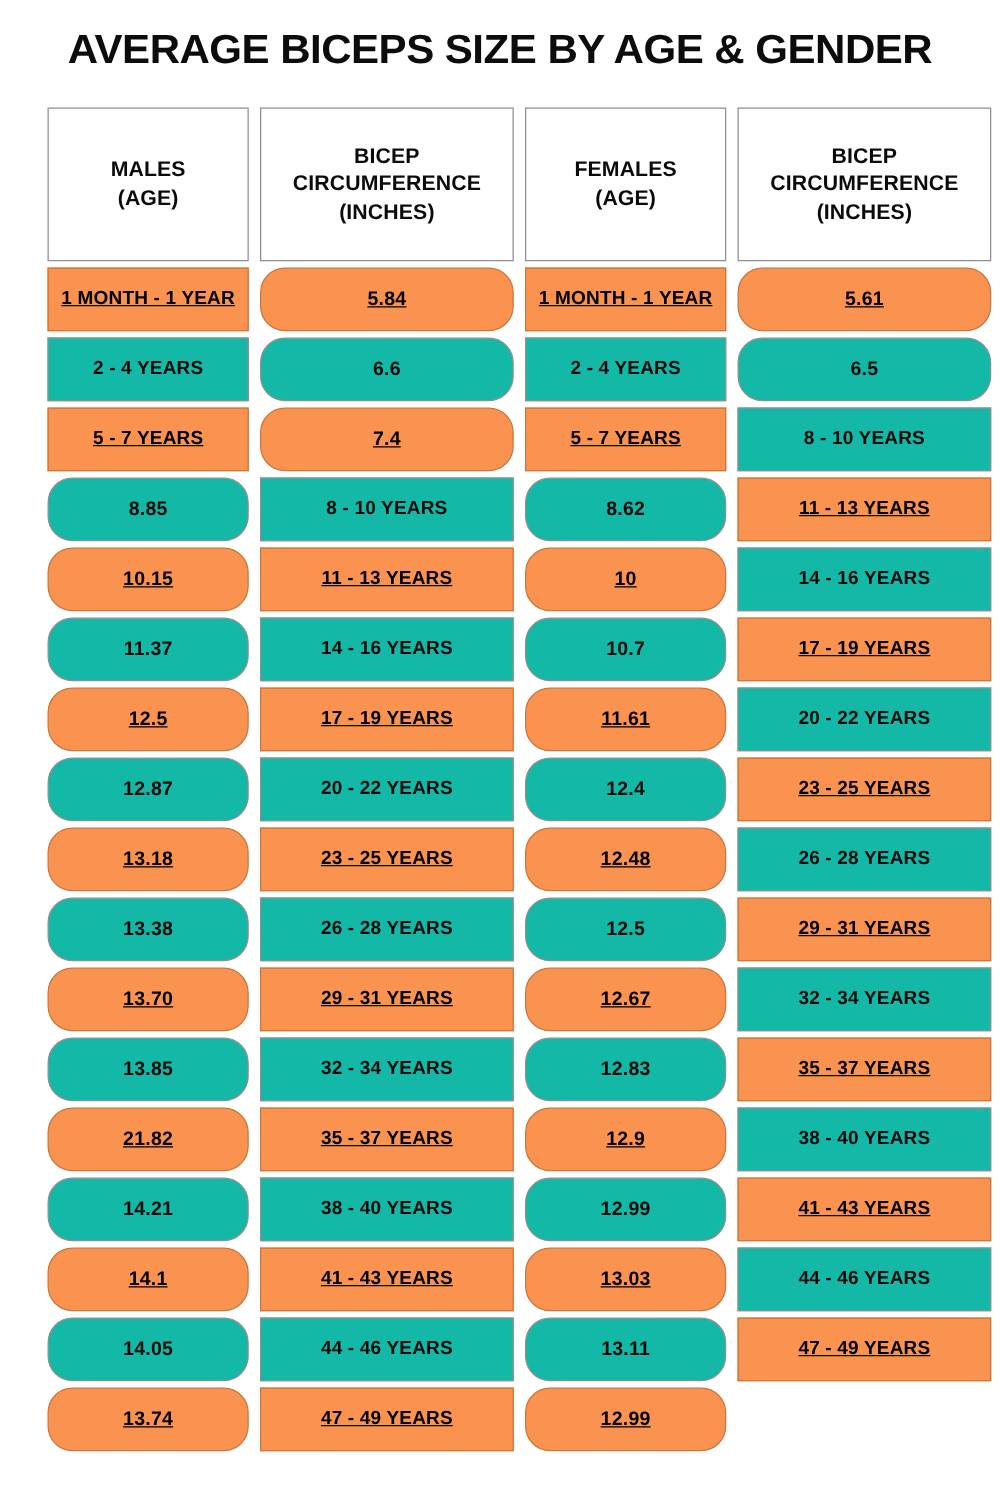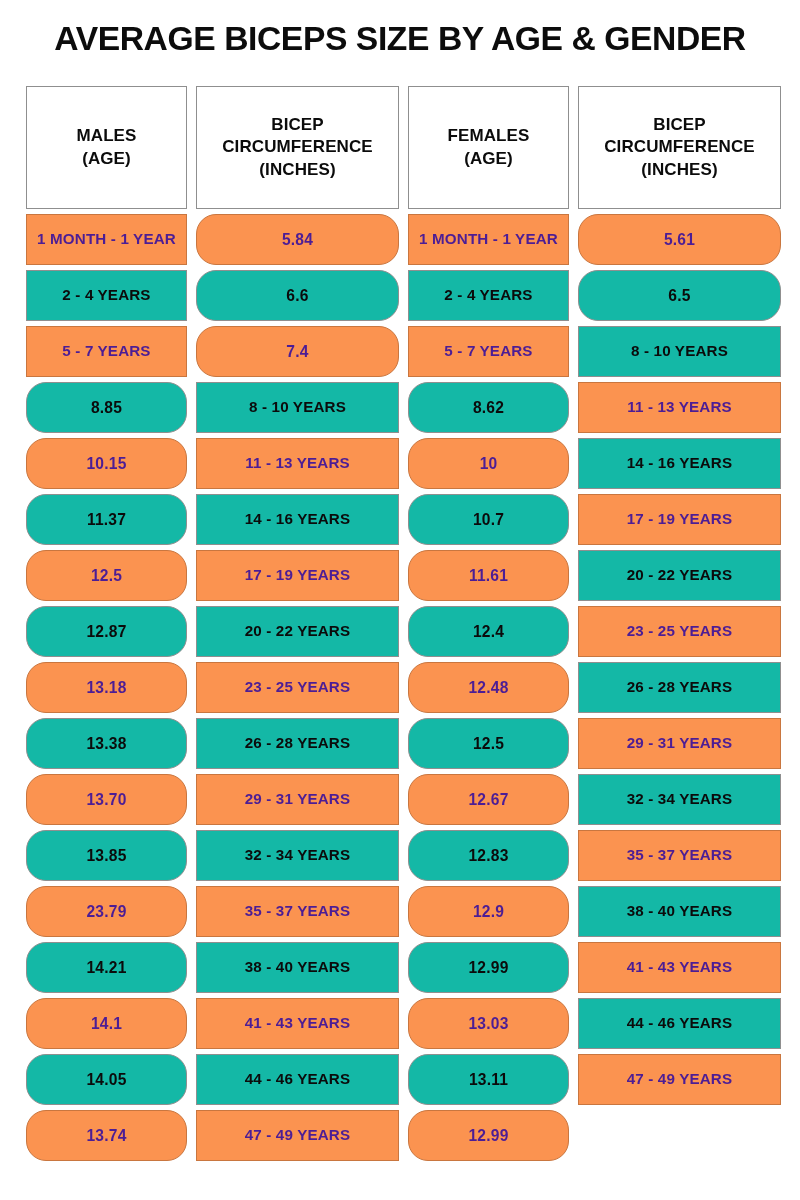--- a/index.html
+++ b/index.html
@@ -36,21 +36,21 @@
     color: #0c0c0c;
     line-height: 1.05;
     white-space: nowrap;
     transform: scaleX(1.035);
     transform-origin: 50% 50%;
   }
 
   
   .table {
     position: absolute;
-    left: 26px;
+    left: 38px;
     top: 86px;
     width: 752px;
     display: grid;
     grid-template-columns: 161px 203px 161px 203px;
     column-gap: 9px;
     row-gap: 5px;
   }
 
   .cell {
     box-sizing: border-box;
@@ -86,21 +86,22 @@
     line-height: 1.1;
     color: #0b0b0b;
   }
   .dcell.plain {
     background: #14b8a6;
     border: 1px solid #8f8f8f;
   }
   .dcell.hl {
     background: #fb9350;
     border: 1px solid #c9763f;
-    color: #4c1d95;
+    color: #000000;
+    text-decoration: underline;
   }
   .dcell.num {
     font-size: 15.6px;
     letter-spacing: 0.2px;
     border-radius: 20px;
   }
 </style>
 </head>
 <body>
 
@@ -168,21 +169,21 @@
       <div class="cell dcell plain num">12.5</div>
       <div class="cell dcell hl">29 - 31 YEARS</div>
       <div class="cell dcell hl num">13.70</div>
       <div class="cell dcell hl">29 - 31 YEARS</div>
       <div class="cell dcell hl num">12.67</div>
       <div class="cell dcell plain">32 - 34 YEARS</div>
       <div class="cell dcell plain num">13.85</div>
       <div class="cell dcell plain">32 - 34 YEARS</div>
       <div class="cell dcell plain num">12.83</div>
       <div class="cell dcell hl">35 - 37 YEARS</div>
-      <div class="cell dcell hl num">23.79</div>
+      <div class="cell dcell hl num">21.82</div>
       <div class="cell dcell hl">35 - 37 YEARS</div>
       <div class="cell dcell hl num">12.9</div>
       <div class="cell dcell plain">38 - 40 YEARS</div>
       <div class="cell dcell plain num">14.21</div>
       <div class="cell dcell plain">38 - 40 YEARS</div>
       <div class="cell dcell plain num">12.99</div>
       <div class="cell dcell hl">41 - 43 YEARS</div>
       <div class="cell dcell hl num">14.1</div>
       <div class="cell dcell hl">41 - 43 YEARS</div>
       <div class="cell dcell hl num">13.03</div>

